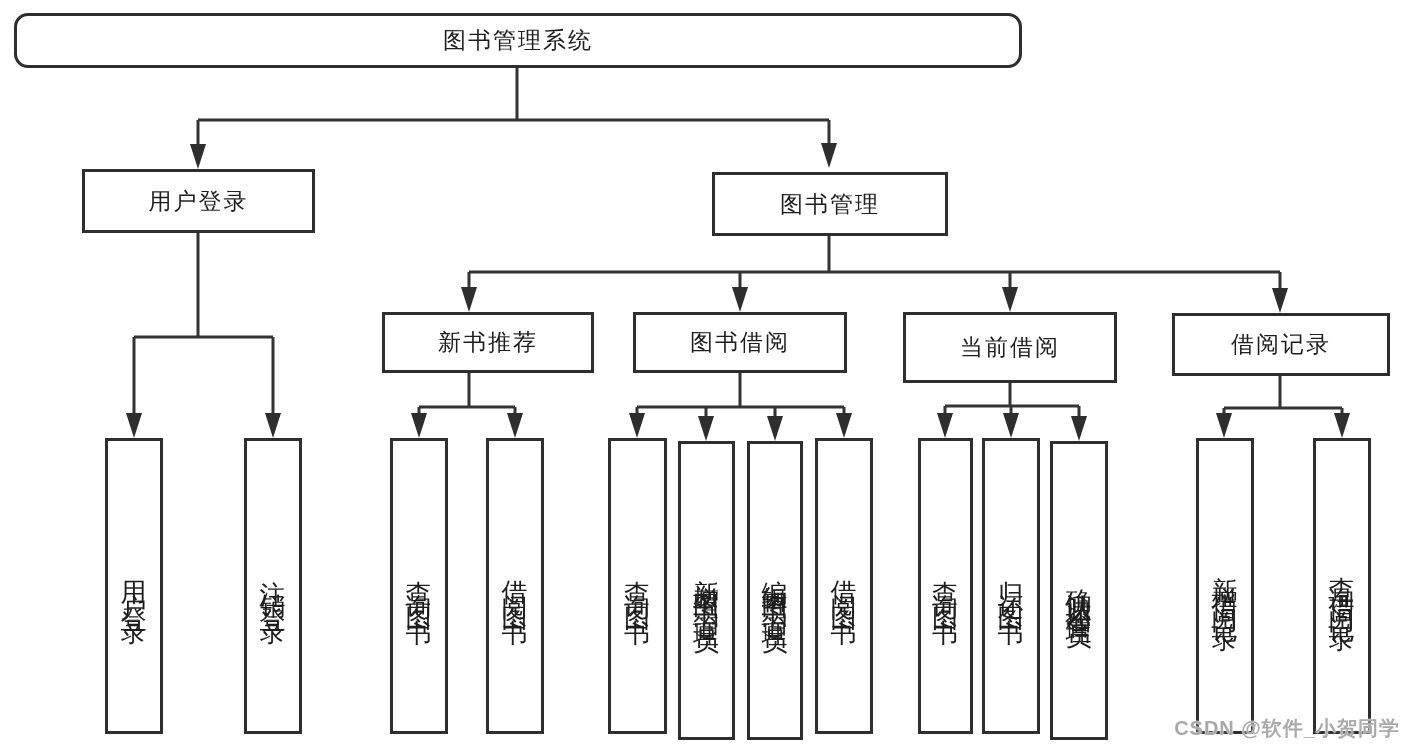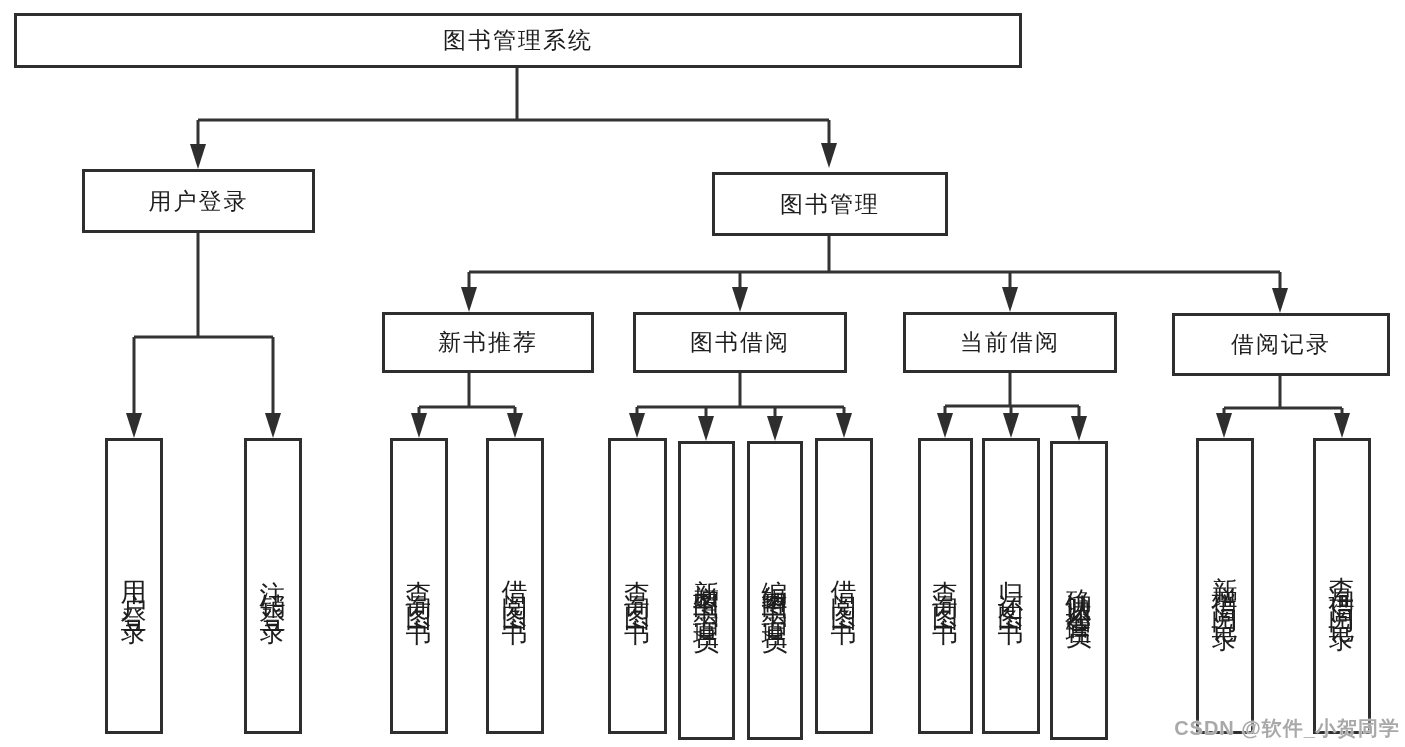--- a/index.html
+++ b/index.html
@@ -25,26 +25,26 @@
     writing-mode:vertical-rl;
     text-orientation:mixed;
     font-size:26px;
     line-height:1;
   }
   .ls4{letter-spacing:13px;}
   .ls6{letter-spacing:10px;}
   .ls8{letter-spacing:7px;}
   .ls9{letter-spacing:5px;}
   
-  .n-root{left:14px;top:13px;width:1008px;height:55px;}
+  .n-root{left:14px;top:13px;width:1008px;height:55px;border-radius:14px;}
   .n-user-login{left:82px;top:169px;width:233px;height:64px;}
   .n-book-mgmt{left:712px;top:172px;width:236px;height:64px;}
   .n-new-book{left:363px;top:312px;width:212px;height:61px;margin-left:19px;}
   .n-book-borrow{left:633px;top:312px;width:214px;height:61px;}
-  .n-current-borrow{left:903px;top:312px;width:214px;height:61px;}
+  .n-current-borrow{left:903px;top:312px;width:214px;height:71px;}
   .n-borrow-records{left:1172px;top:313px;width:218px;height:63px;}
   .lf1{left:105px;top:438px;width:58px;height:296px;}
   .lf2{left:244px;top:438px;width:58px;height:296px;}
   .lf3{left:390px;top:438px;width:58px;height:296px;}
   .lf4{left:486px;top:438px;width:58px;height:296px;}
   .lf5{left:608px;top:438px;width:59px;height:296px;}
   .lf6{left:678px;top:441px;width:57px;height:299px;}
   .lf7{left:747px;top:441px;width:56px;height:299px;}
   .lf8{left:815px;top:438px;width:58px;height:296px;}
   .lf9{left:918px;top:438px;width:55px;height:296px;}

